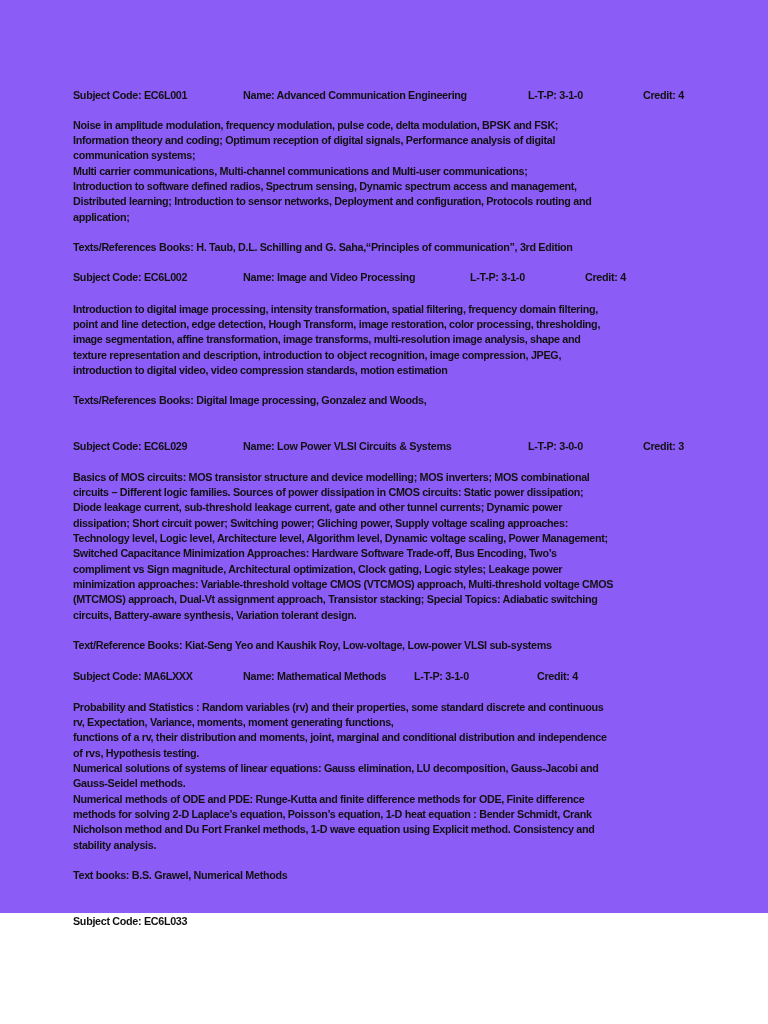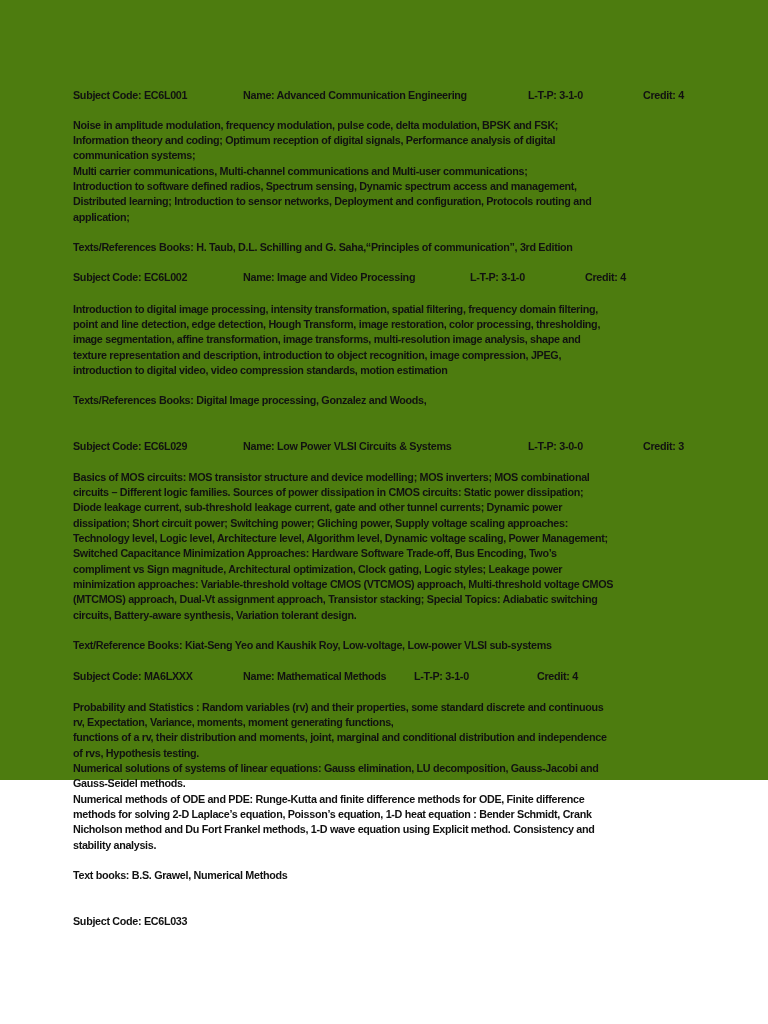--- a/index.html
+++ b/index.html
@@ -2,22 +2,22 @@
 <html><head>
 <meta charset="utf-8">
 <style>
   html, body { margin: 0; padding: 0; background: #ffffff; }
   body {
     width: 768px; height: 1024px; overflow: hidden; position: relative;
     font-family: "Liberation Sans", sans-serif;
     color: #111111;
   }
   .page {
-    position: absolute; left: 0; top: 0; width: 768px; height: 780px;
-    background: #4d7c0f;
+    position: absolute; left: 0; top: 0; width: 768px; height: 913px;
+    background: #8b5cf6;
   }
   .line {
     position: absolute; left: 73px;
     font-size: 11.6px; font-weight: bold;
     letter-spacing: -0.35px;
     white-space: nowrap;
     transform-origin: left top;
     transform: scaleX(0.93);
     line-height: 15px;
   }

